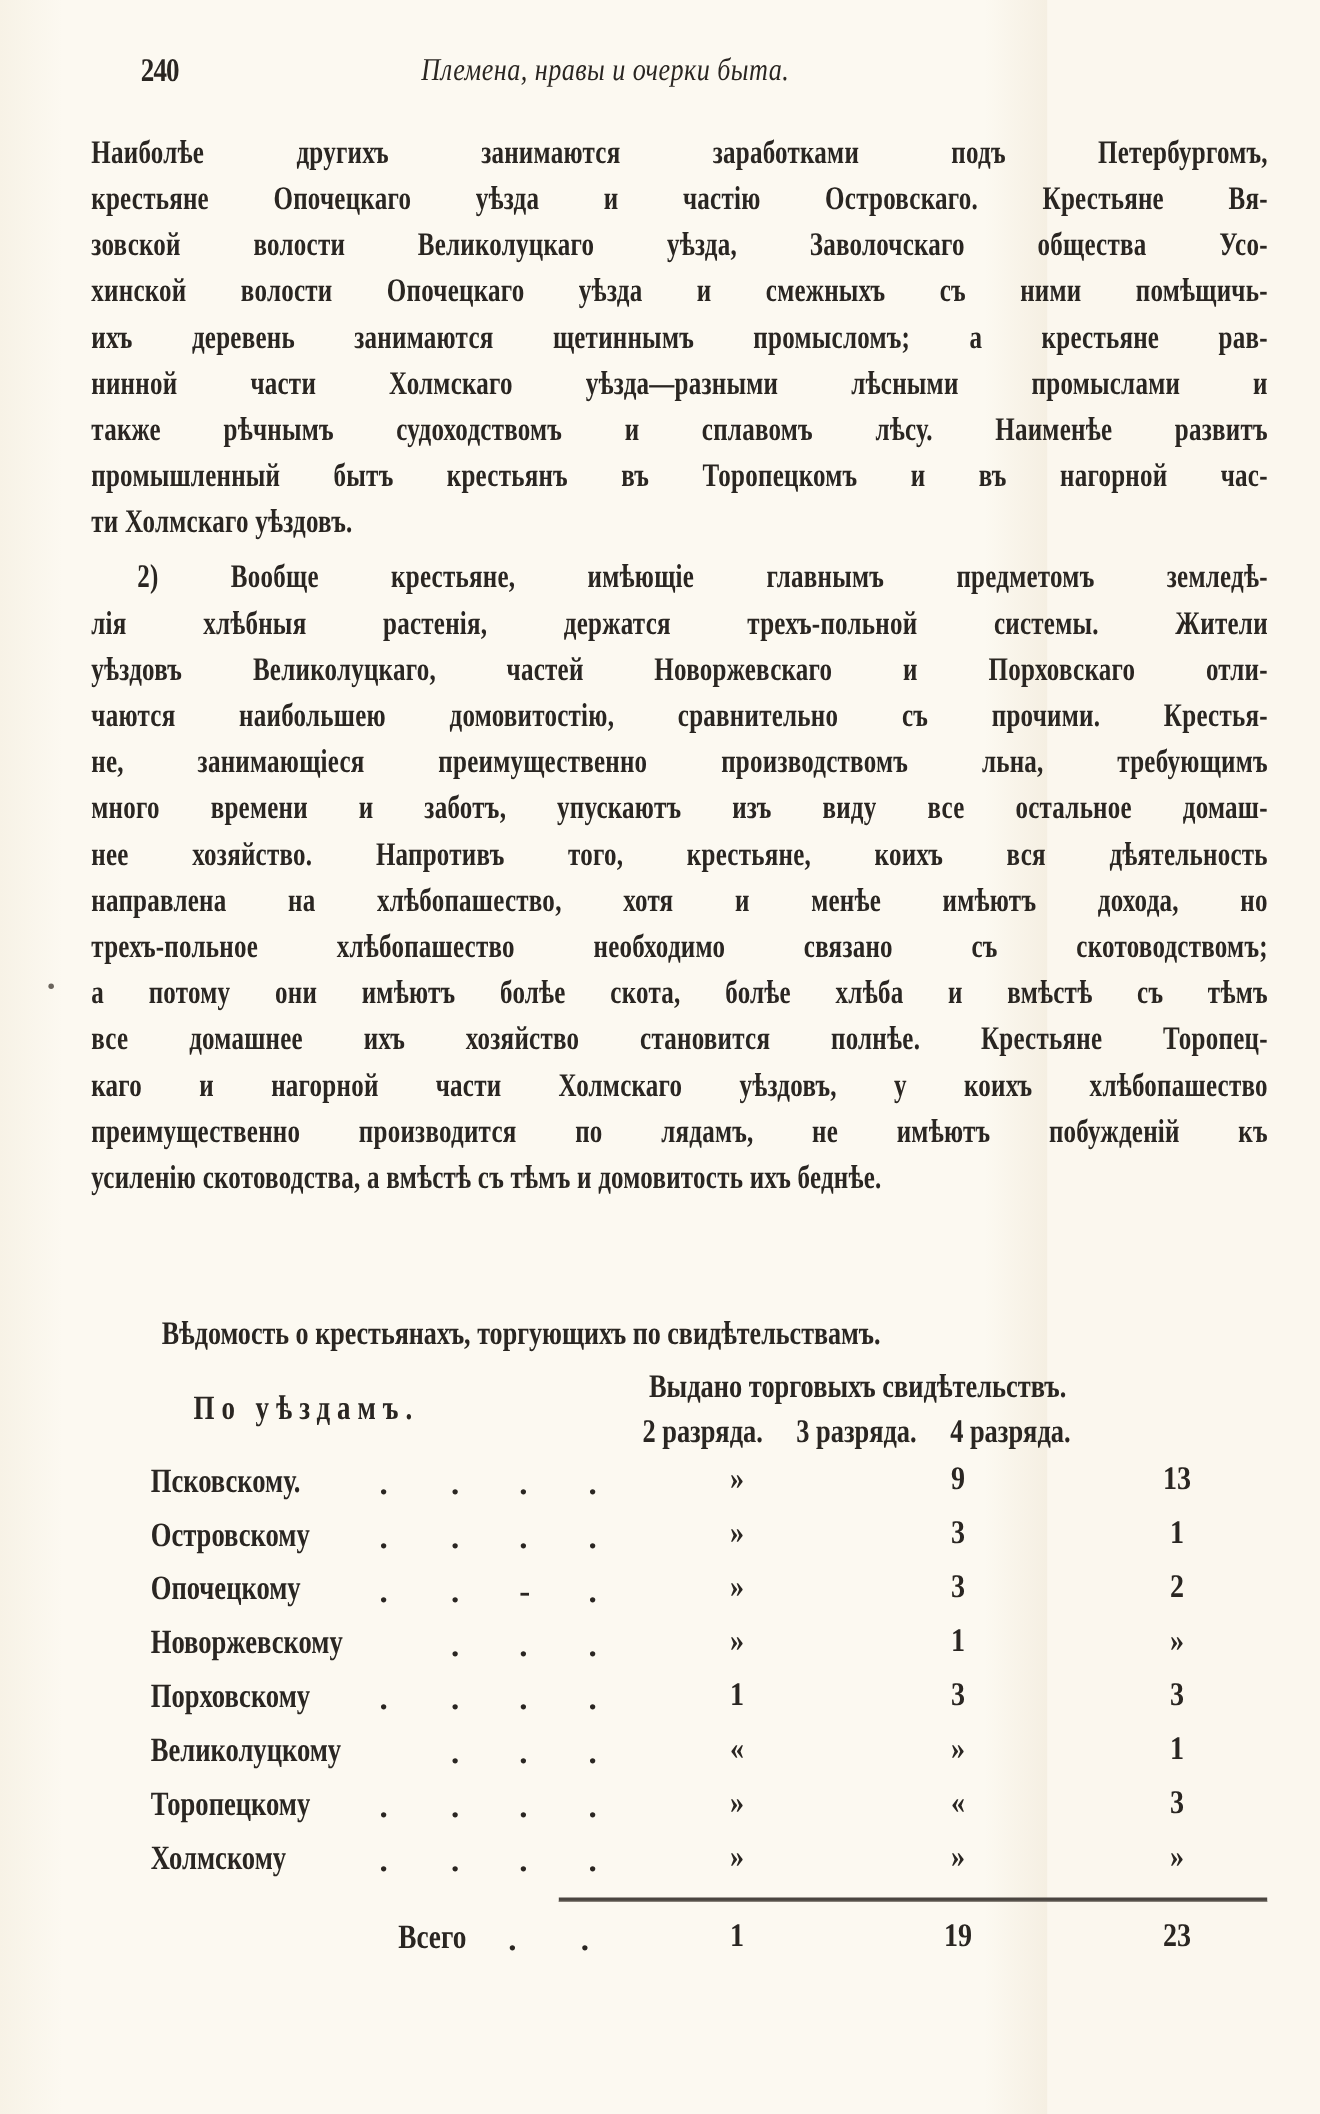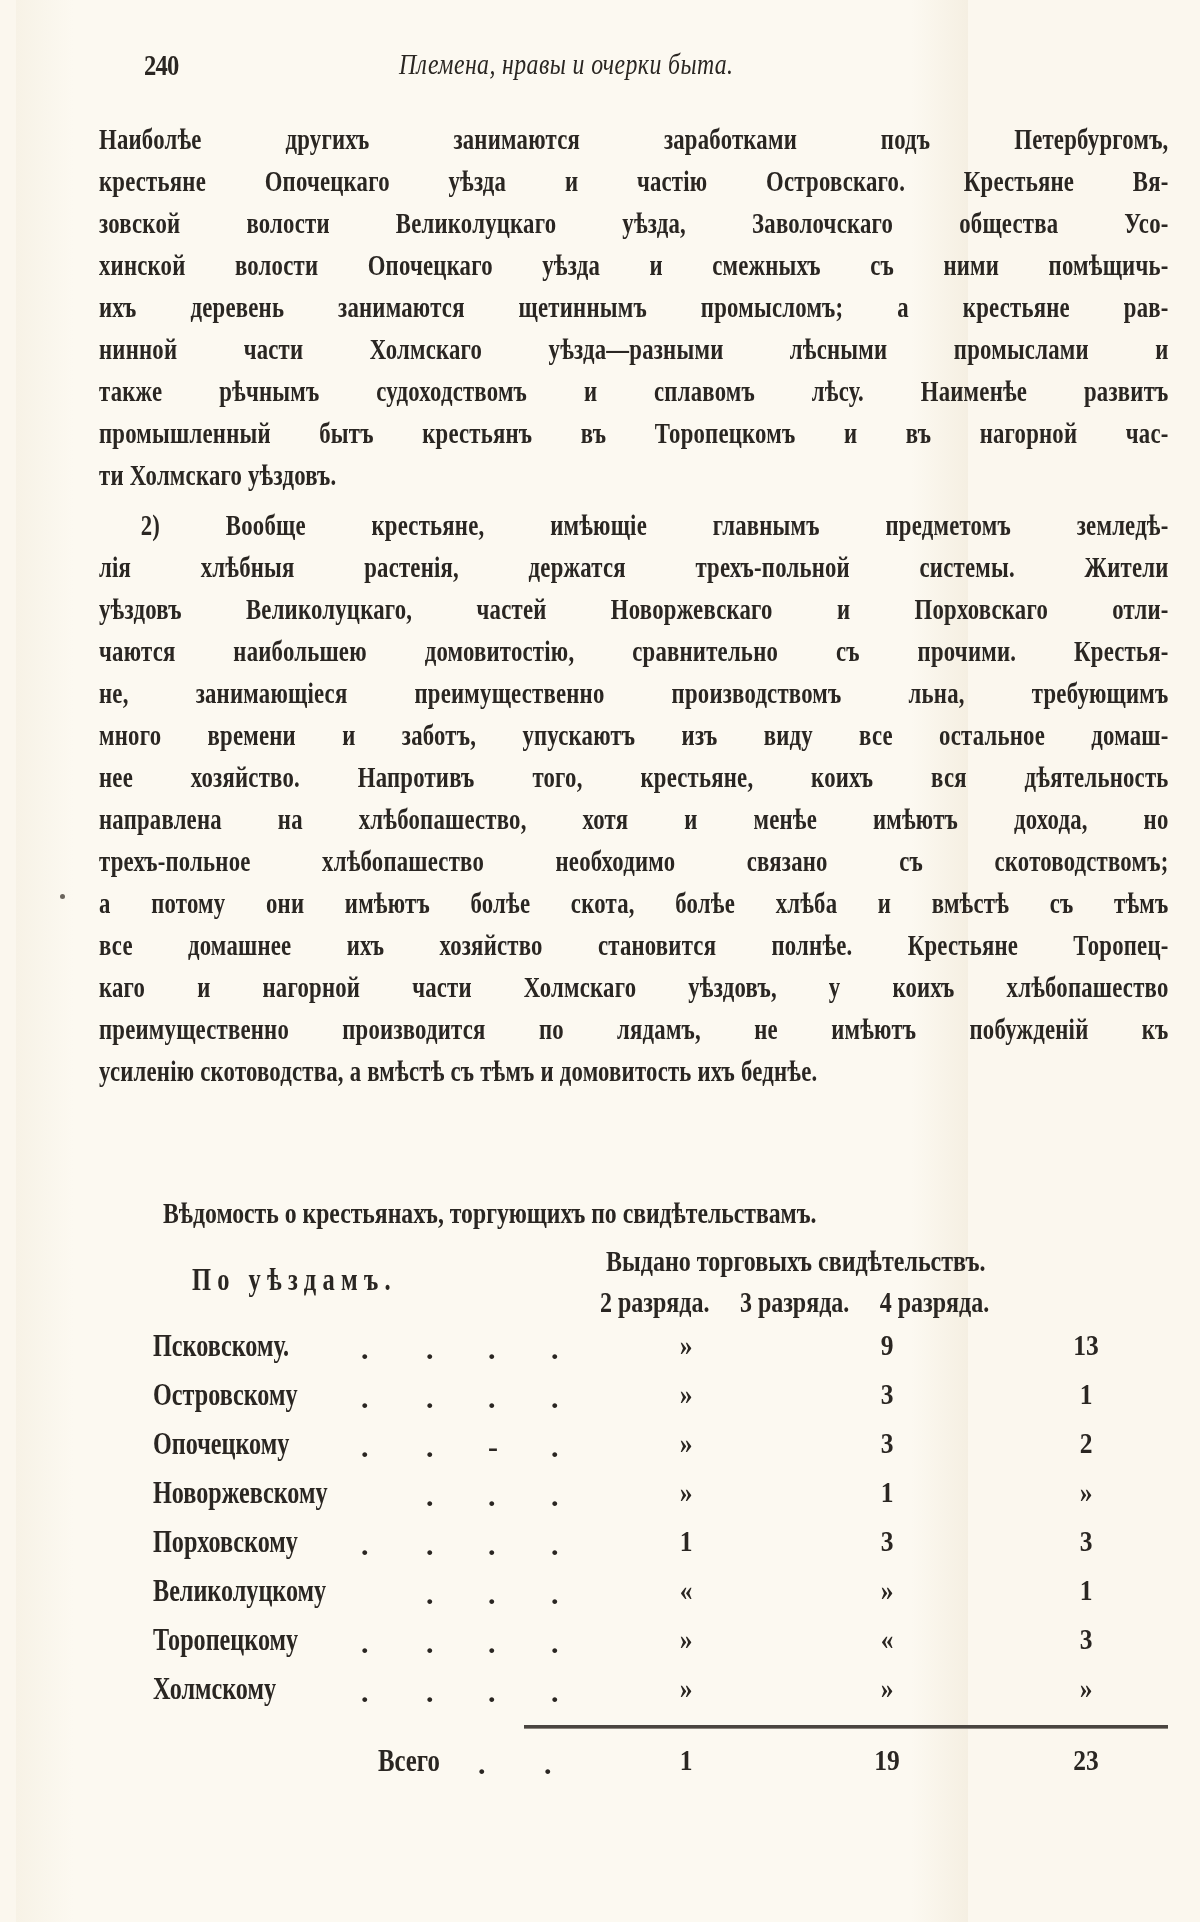--- a/index.html
+++ b/index.html
@@ -10,21 +10,21 @@
       width: 1200px;
       height: 1922px;
       background: #fbf7ee;
       color: #2a2622;
       font-family: "Liberation Serif", "DejaVu Serif", serif;
       position: relative;
       overflow: hidden;
     }
     .page {
       position: absolute;
-      left: 16px; top: 0;
+      left: 0; top: 0;
       width: 952px; height: 1922px;
       background: linear-gradient(90deg, #f7f2e6 0%, #fcf9f1 6%, #fcf9f1 94%, #f5efe2 100%);
     }
     .running-head {
       position: absolute;
       top: 48px;
       left: 128px;
       width: 1000px;
       height: 40px;
     }

